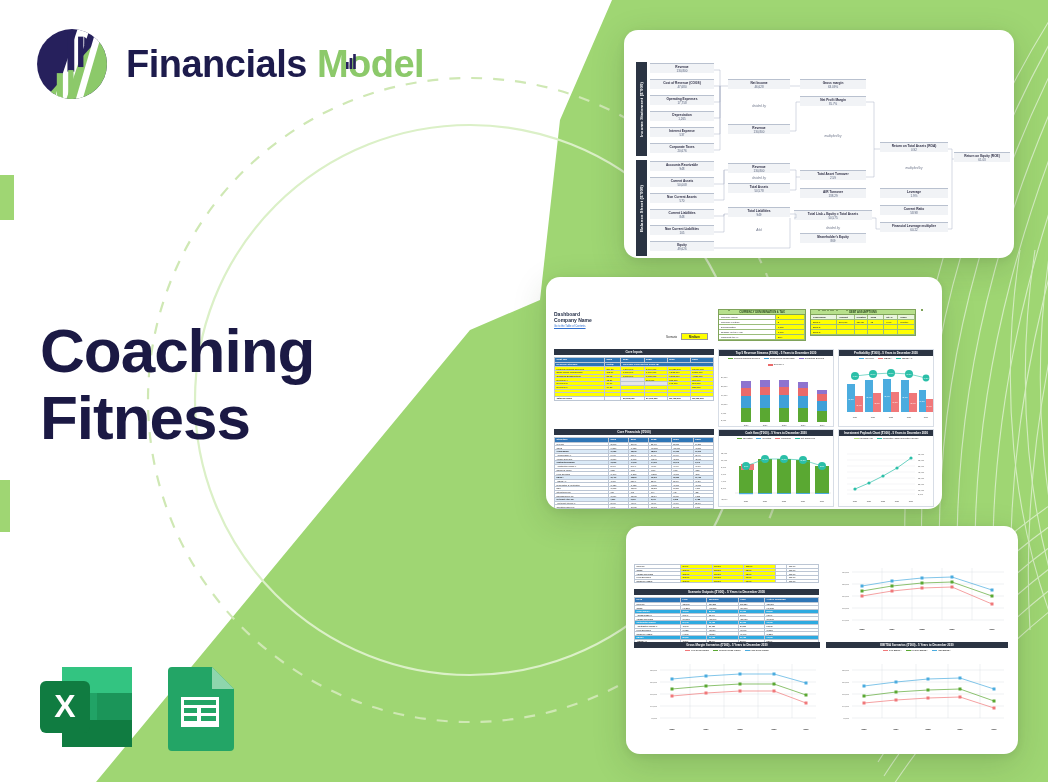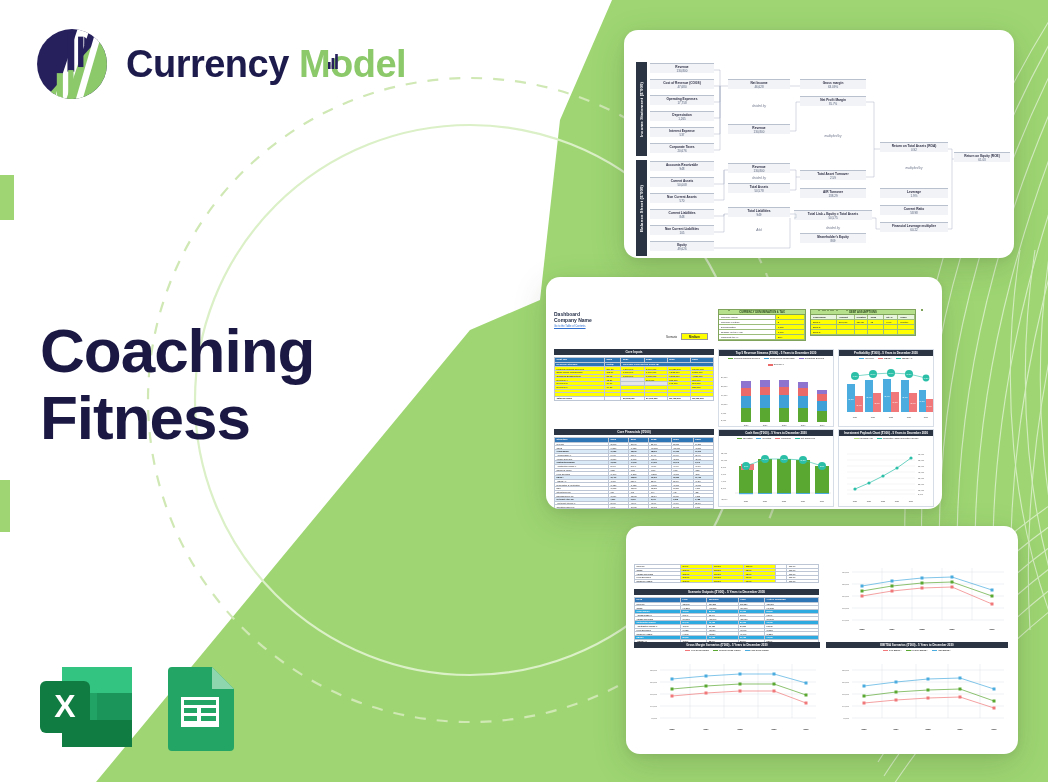--- a/index.html
+++ b/index.html
@@ -148,21 +148,21 @@
           <path d="M86,-10 L95,-10 L60,110 L51,110 Z" fill="#ffffff"></path>
           <rect x="44" y="8" width="9" height="52" fill="#26205c"></rect>
           <rect x="58" y="14" width="7" height="40" fill="#26205c"></rect>
           <rect x="30" y="62" width="8" height="40" fill="#8cc96a"></rect>
           <rect x="45" y="58" width="7" height="46" fill="#8cc96a"></rect>
           <path d="M66,14 L74,20 L66,26 Z" fill="#26205c"></path>
           <path d="M30,92 L22,98 L30,104 Z" fill="#8cc96a"></path>
         </g>
       </svg>
       <div class="logo-text">
-        <span class="logo-fin">Currency</span><span>&nbsp;</span><span class="logo-mod"><span>Model</span><svg class="mod-glyph" width="14" height="20" viewBox="0 0 14 20">
+        <span class="logo-fin">Financials</span><span>&nbsp;</span><span class="logo-mod"><span>Model</span><svg class="mod-glyph" width="14" height="20" viewBox="0 0 14 20">
               <path d="M2,18 L2,11 L4.6,11 L4.6,18 Z M5.6,18 L5.6,7 L8.2,7 L8.2,18 Z M9.2,18 L9.2,3 L11.8,3 L11.8,18 Z" fill="#26205c"></path>
             </svg></span>
       </div>
     </div>
 
     <div class="title">
       <span>Coaching</span>
       <span>Fitness</span>
     </div>
 

